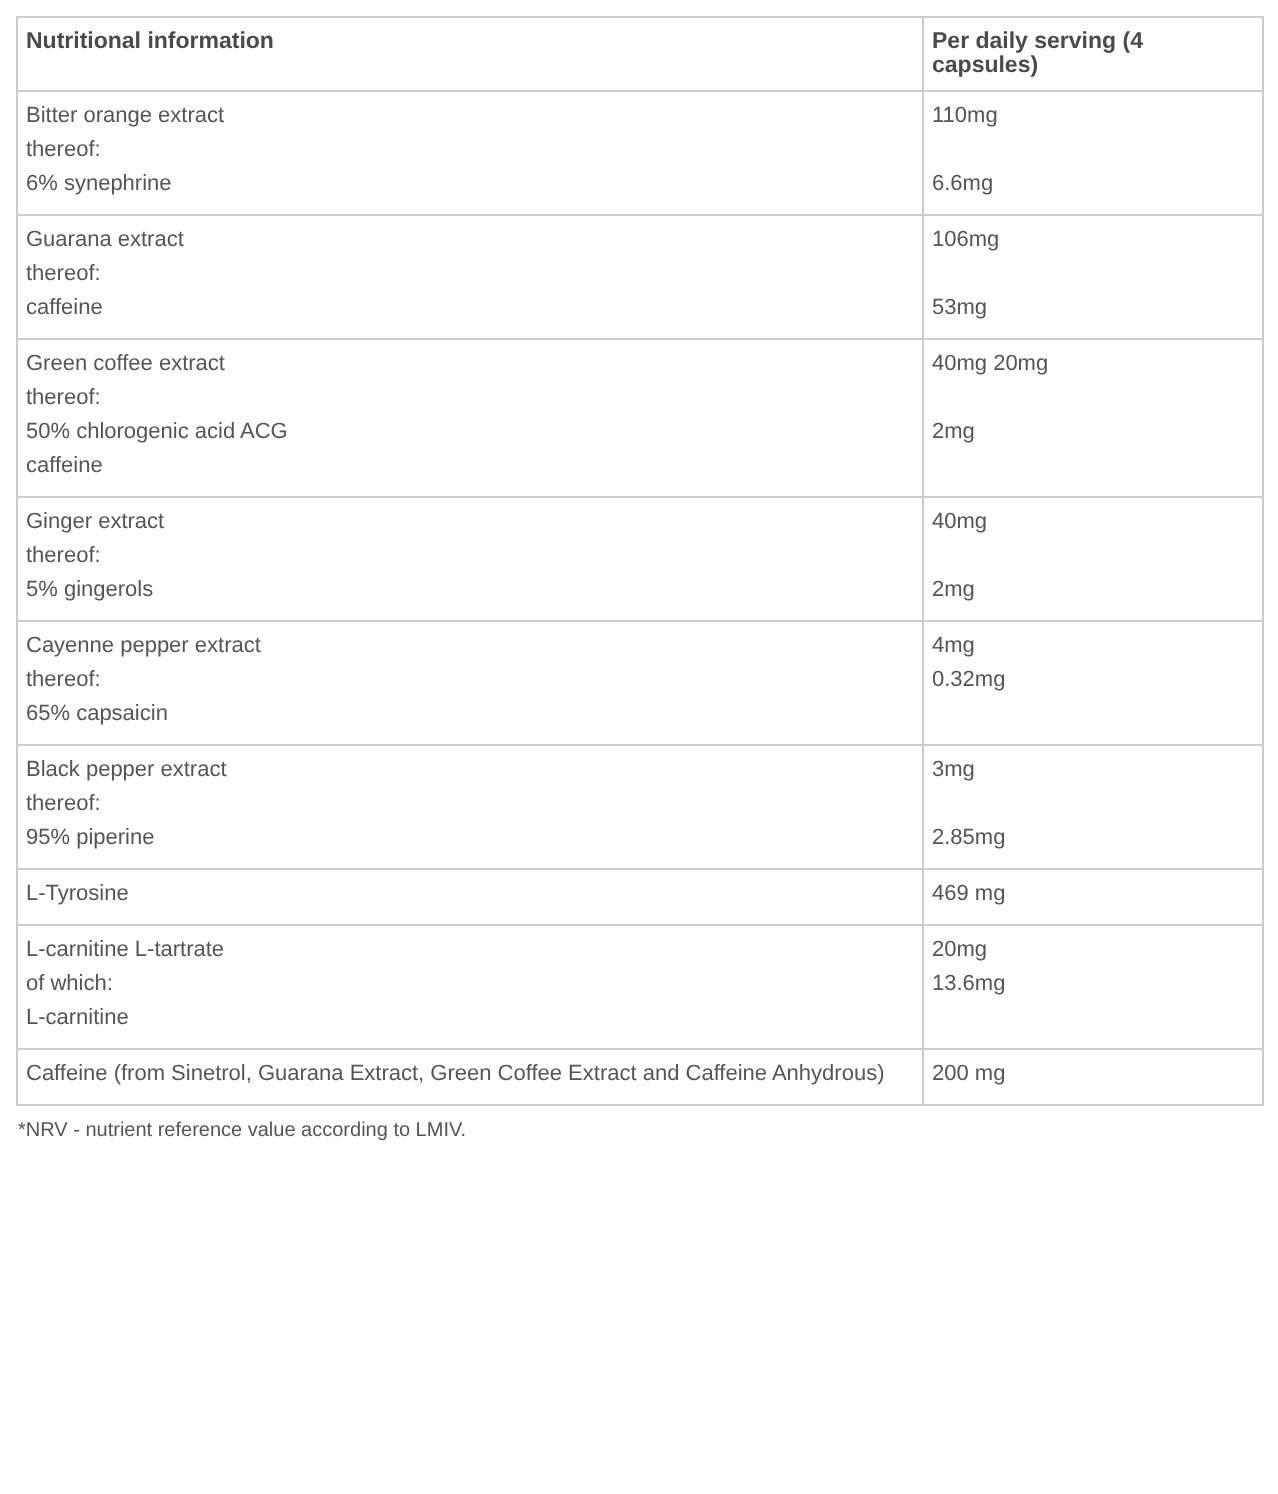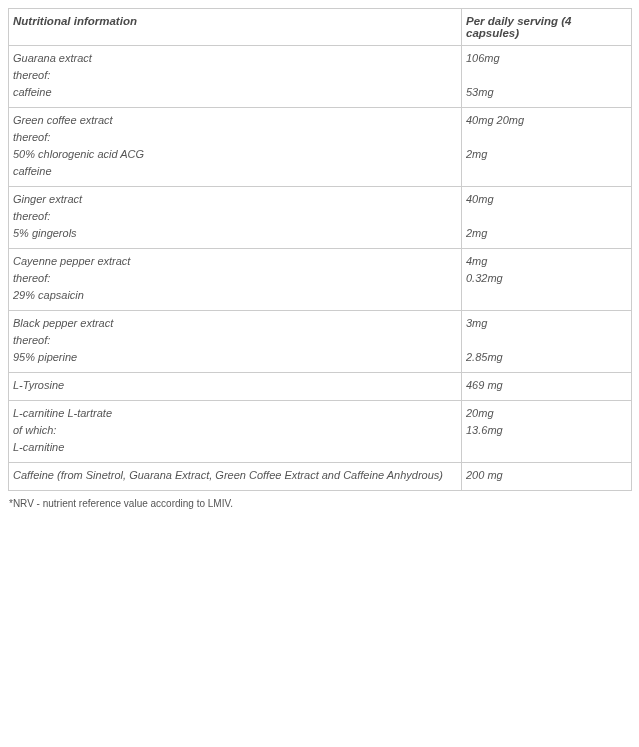--- a/index.html
+++ b/index.html
@@ -22,21 +22,20 @@
     width: 623px;
     font-size: 11px;
     color: #555555;
   }
   table.nutrition th,
   table.nutrition td {
     border: 1px solid #cccccc;
     vertical-align: top;
     text-align: left;
     font-weight: normal;
-    font-style: italic;
   }
   table.nutrition th {
     padding: 6px 4px;
     font-weight: bold;
     color: #4a4a4a;
     font-size: 11.5px;
   }
   table.nutrition td {
     padding: 4px 4px 6px 4px;
   }
@@ -61,20 +60,32 @@
       <col style="width:453px">
       <col style="width:170px">
     </colgroup>
     <thead>
       <tr>
         <th>Nutritional information</th>
         <th>Per daily serving (4 capsules)</th>
       </tr>
     </thead>
     <tbody id="table-body">
+        <tr>
+          <td>
+            <div class="cell-line">Bitter orange extract</div>
+            <div class="cell-line">thereof:</div>
+            <div class="cell-line">6% synephrine</div>
+          </td>
+          <td>
+            <div class="cell-line">110mg</div>
+            <div class="cell-line"></div>
+            <div class="cell-line">6.6mg</div>
+          </td>
+        </tr>
         <tr>
           <td>
             <div class="cell-line">Guarana extract</div>
             <div class="cell-line">thereof:</div>
             <div class="cell-line">caffeine</div>
           </td>
           <td>
             <div class="cell-line">106mg</div>
             <div class="cell-line"></div>
             <div class="cell-line">53mg</div>
@@ -103,21 +114,21 @@
           <td>
             <div class="cell-line">40mg</div>
             <div class="cell-line"></div>
             <div class="cell-line">2mg</div>
           </td>
         </tr>
         <tr>
           <td>
             <div class="cell-line">Cayenne pepper extract</div>
             <div class="cell-line">thereof:</div>
-            <div class="cell-line">29% capsaicin</div>
+            <div class="cell-line">65% capsaicin</div>
           </td>
           <td>
             <div class="cell-line">4mg</div>
             <div class="cell-line">0.32mg</div>
             <div class="cell-line"></div>
           </td>
         </tr>
         <tr>
           <td>
             <div class="cell-line">Black pepper extract</div>

